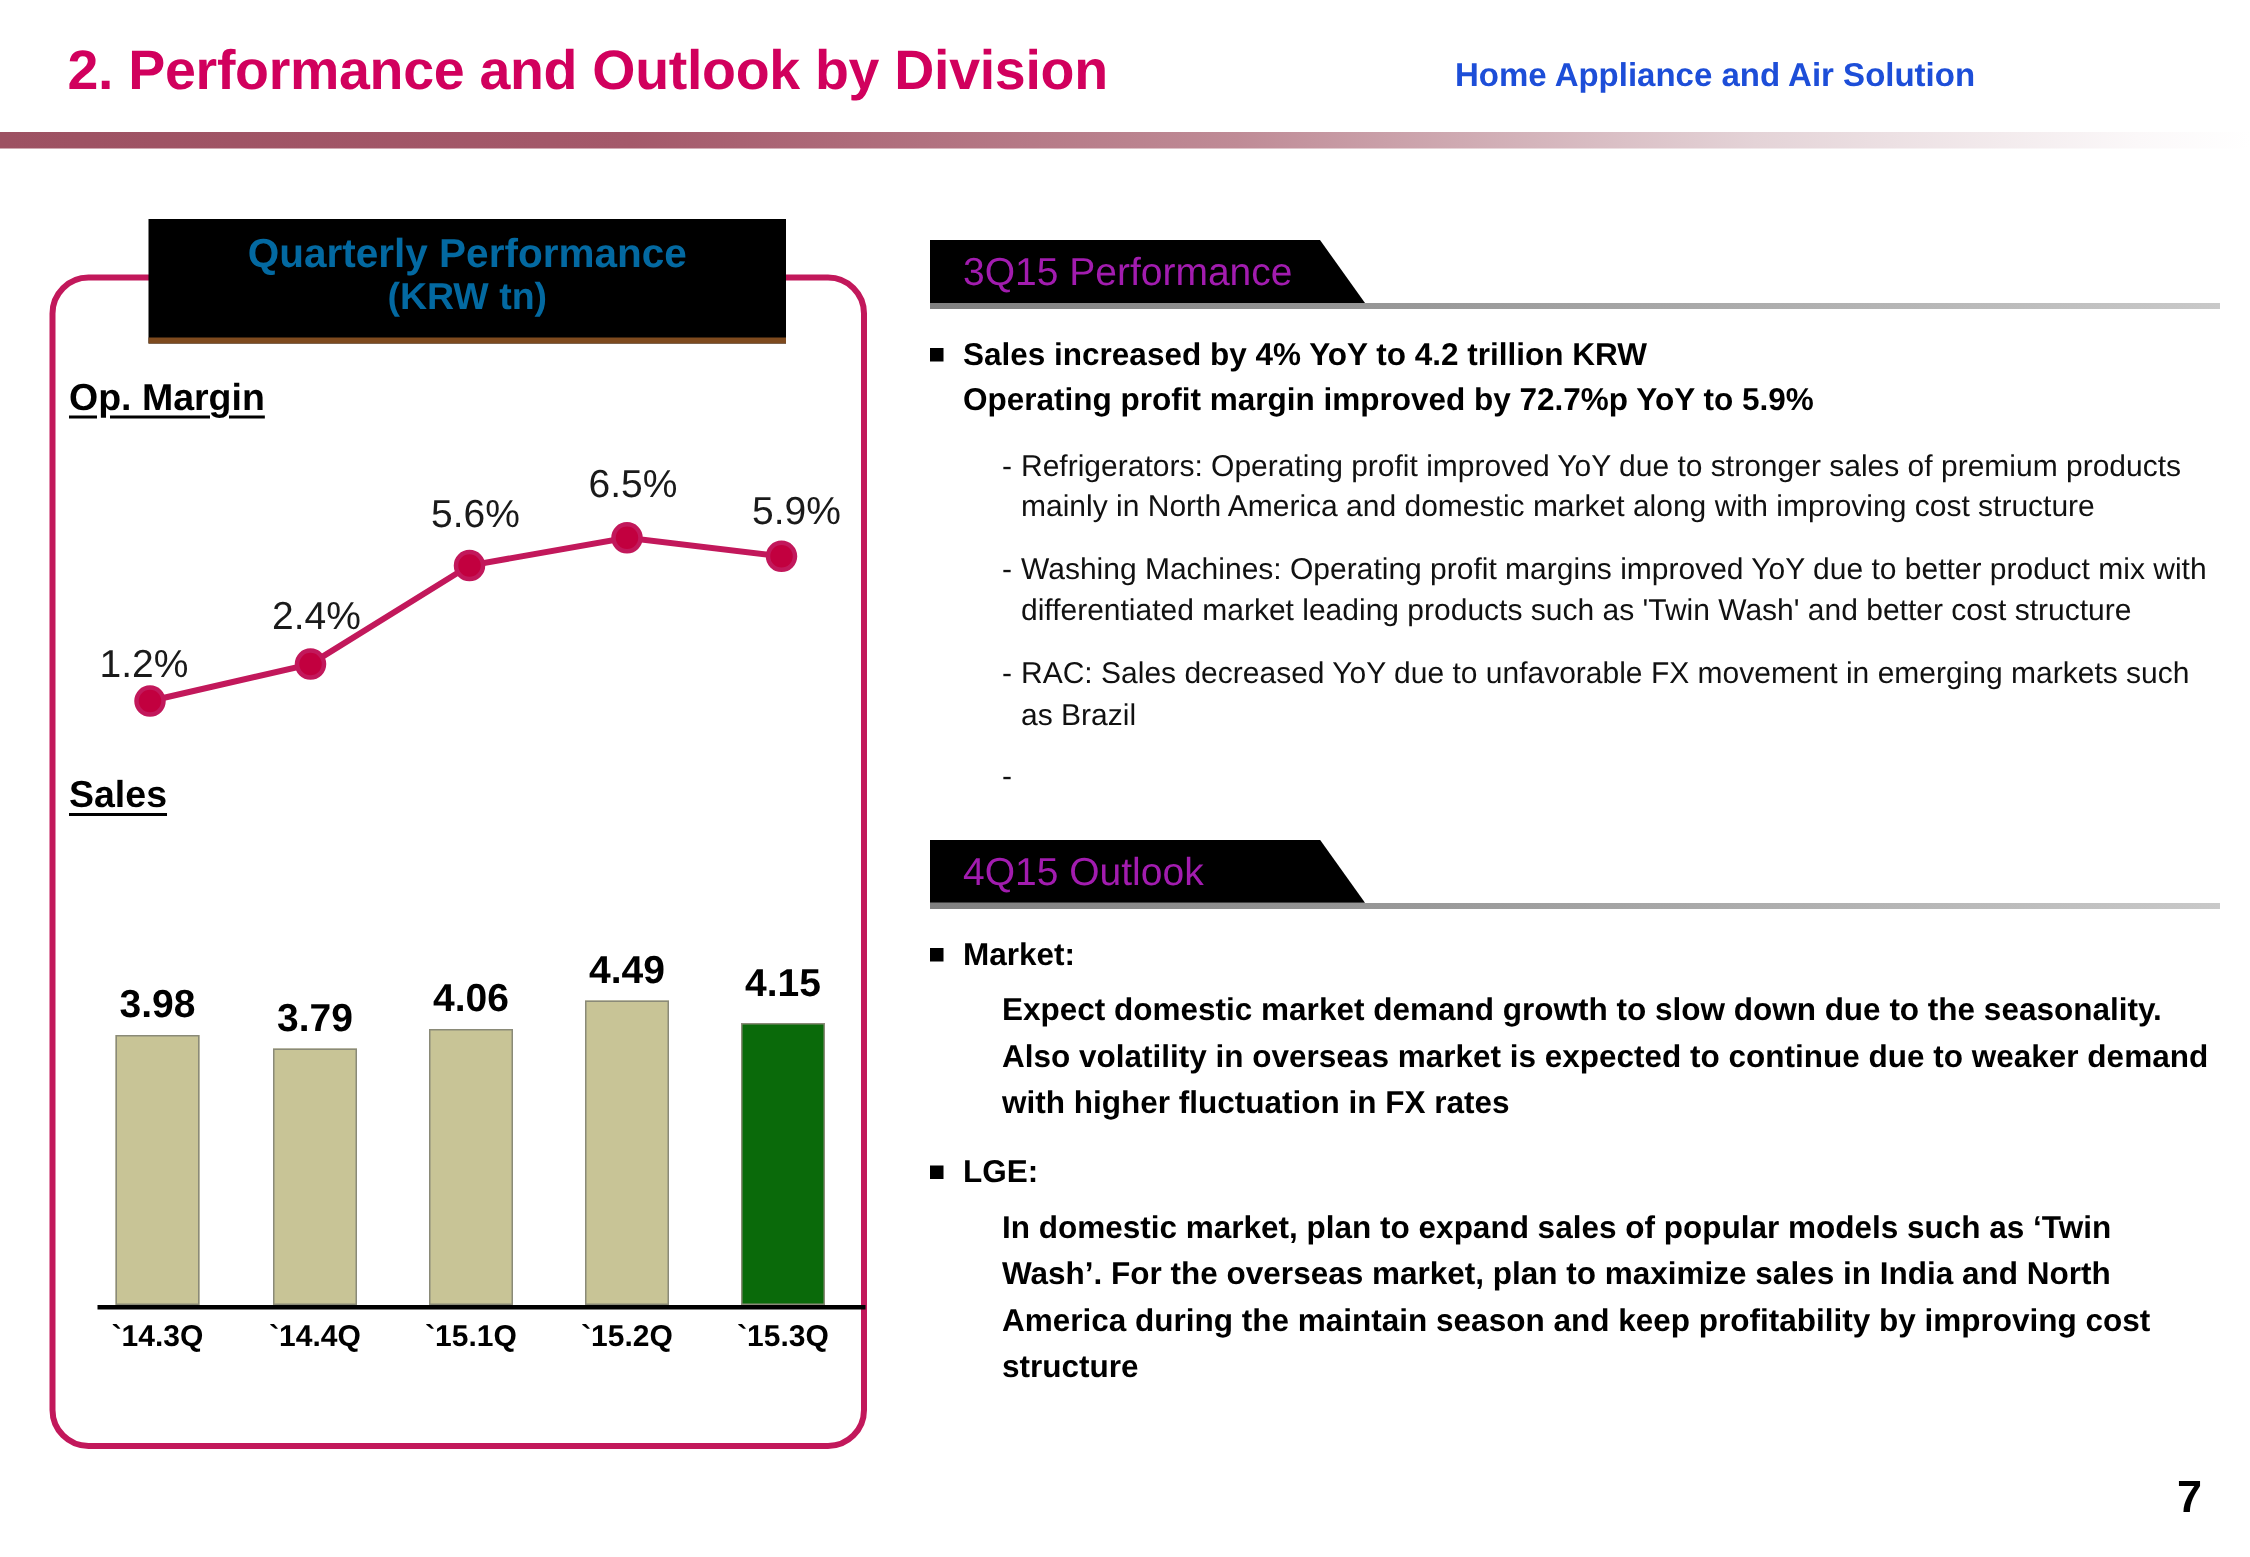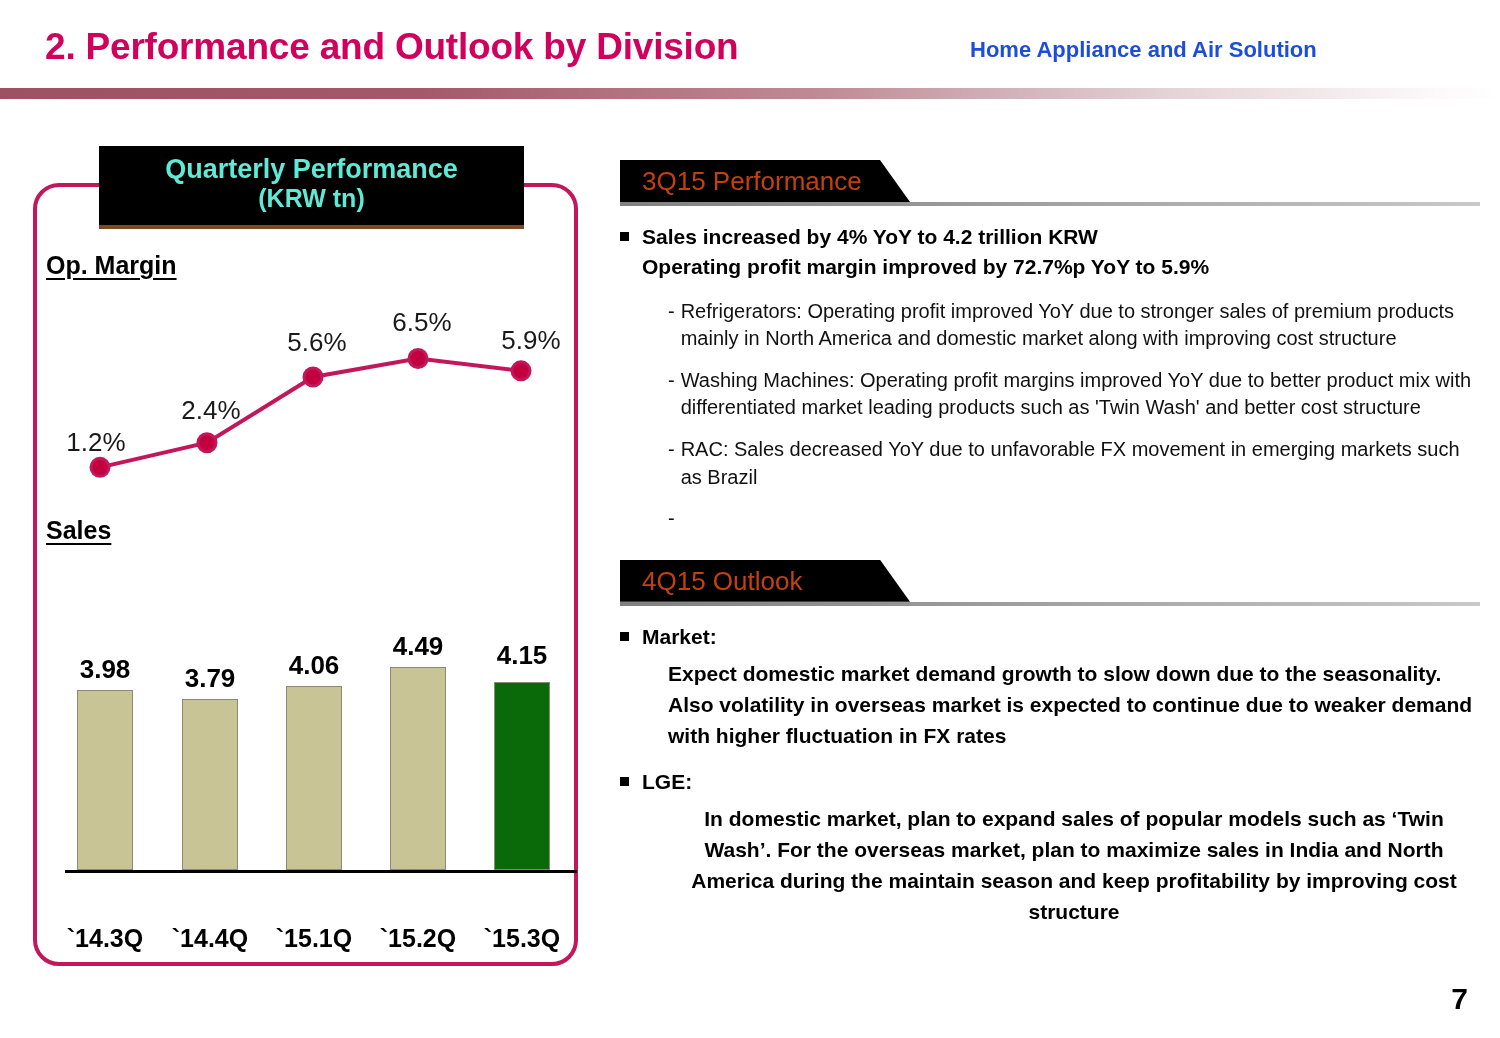--- a/index.html
+++ b/index.html
@@ -64,21 +64,21 @@
     background: #fff;
   }
   #chart-title-box {
     position: absolute;
     left: 99px;
     top: 146px;
     width: 425px;
     height: 83px;
     background: #000;
     border-bottom: 4px solid #7e4a1e;
-    color: #5eead4;
+    color: #0369a1;
     text-align: center;
     font-size: 27px;
     font-weight: bold;
     line-height: 1.1;
     padding-top: 9px;
     box-sizing: border-box;
   }
   #chart-title-l2 { font-size: 25px; }
 
   .axis-label {
@@ -119,26 +119,25 @@
   .bar-value {
     position: absolute;
     font-size: 26px;
     font-weight: bold;
     color: #000;
     white-space: nowrap;
     transform: translateX(-50%);
   }
   .bar-cat {
     position: absolute;
-    font-size: 25px;
+    font-size: 20px;
     font-weight: bold;
     color: #000;
     white-space: nowrap;
     transform: translateX(-50%);
-    margin-top: 44px;
   }
   .bar-rect {
     position: absolute;
     box-sizing: border-box;
     border: 1px solid #8a8a78;
   }
   #bar-baseline {
     position: absolute;
     left: 32px;
     top: 310px;
@@ -162,21 +161,21 @@
   .banner-shape {
     position: absolute;
     left: 0; top: 0;
     height: 42px;
     background: #000;
   }
   .banner-text {
     position: absolute;
     left: 22px;
     top: 6px;
-    color: #c2410c;
+    color: #a21caf;
     font-size: 26px;
     font-weight: normal;
     white-space: nowrap;
     z-index: 2;
   }
   .banner-rule {
     position: absolute;
     left: 0;
     top: 42px;
     width: 860px;
@@ -321,21 +320,21 @@
   </div>
 
   <div style="margin-top:20px;">
     <div class="bullet-row">
       <div class="sq-bullet"></div>
       <div class="bullet-bold">Market:</div>
     </div>
     <div class="body-para" style="margin-left:48px; margin-top:6px;">Expect domestic market demand growth to slow down due to the seasonality. Also volatility in overseas market is expected to continue due to weaker demand with higher fluctuation in FX rates</div>
   </div>
 
-  <div style="margin-top:16px;text-align:center;">
+  <div style="margin-top:16px;">
     <div class="bullet-row">
       <div class="sq-bullet"></div>
       <div class="bullet-bold">LGE:</div>
     </div>
     <div class="body-para" style="margin-left:48px; margin-top:6px;">In domestic market, plan to expand sales of popular models such as ‘Twin Wash’. For the overseas market, plan to maximize sales in India and North America during the maintain season and keep profitability by improving cost structure</div>
   </div>
 
 </div>
 
 <div id="page-number">7</div>

